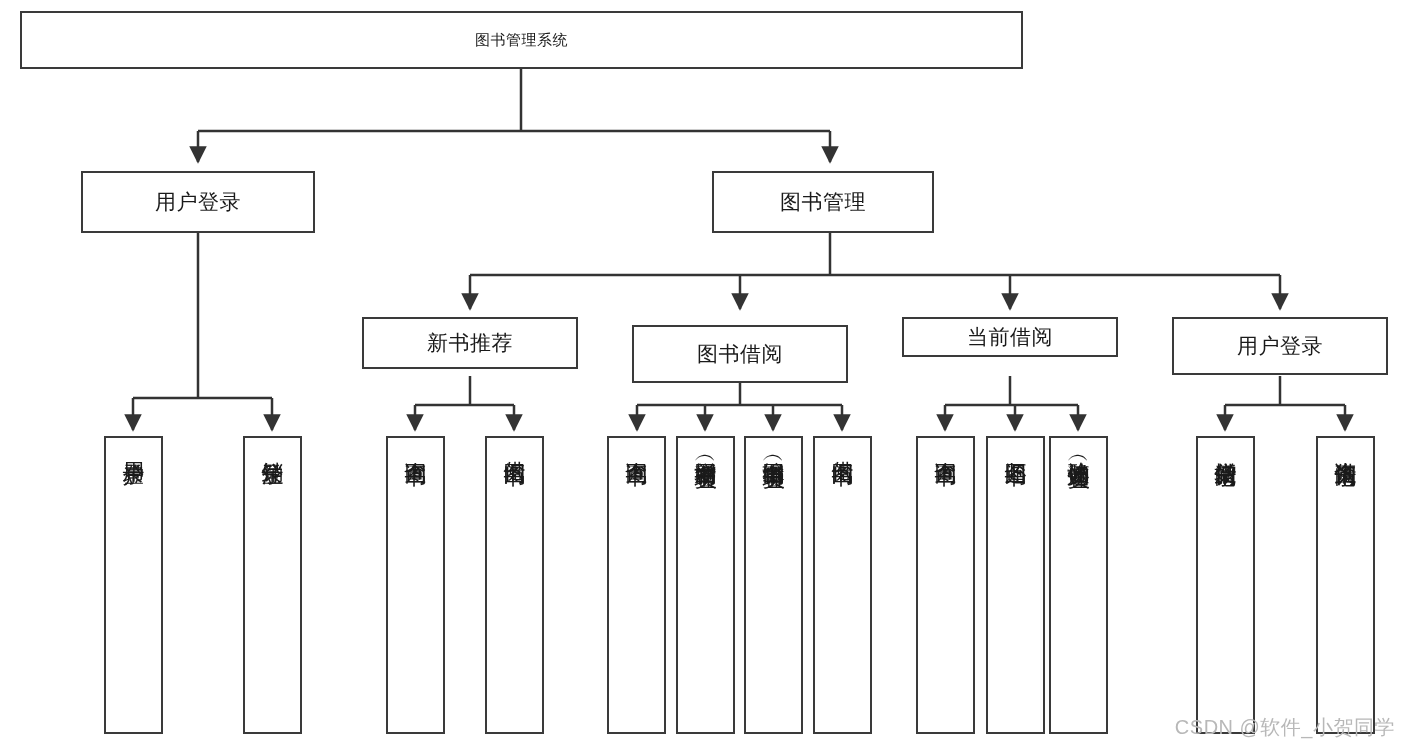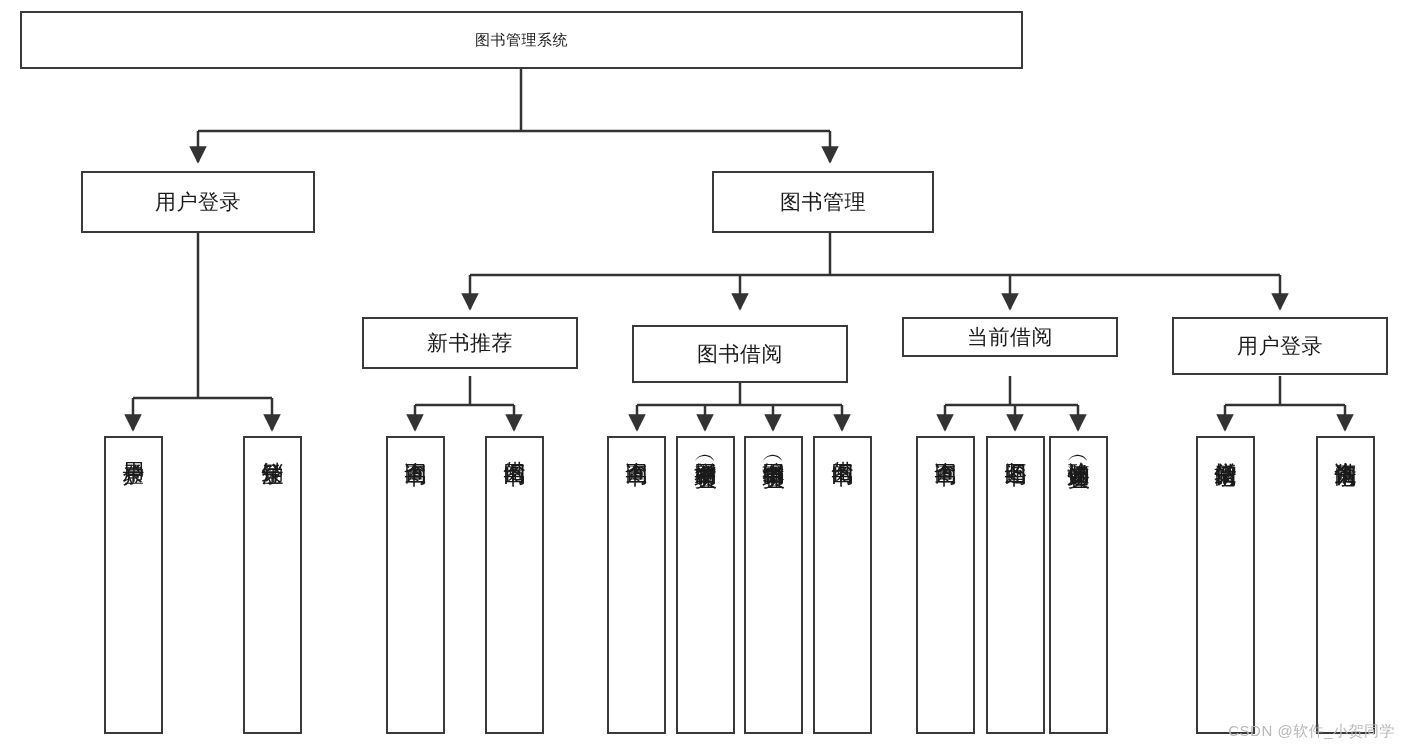--- a/index.html
+++ b/index.html
@@ -59,21 +59,21 @@
     writing-mode: vertical-rl;
     text-orientation: upright;
     font-size: 22px;
     line-height: 1.08;
     letter-spacing: 1px;
   }
   #watermark {
     position: absolute;
     right: 10px;
     bottom: 6px;
-    font-size: 15px;
+    font-size: 20px;
     color: #b8b8b8;
     letter-spacing: 0.5px;
     user-select: none;
   }
 </style>
 </head>
 <body>
 
 <div id="diagram-root">
 

